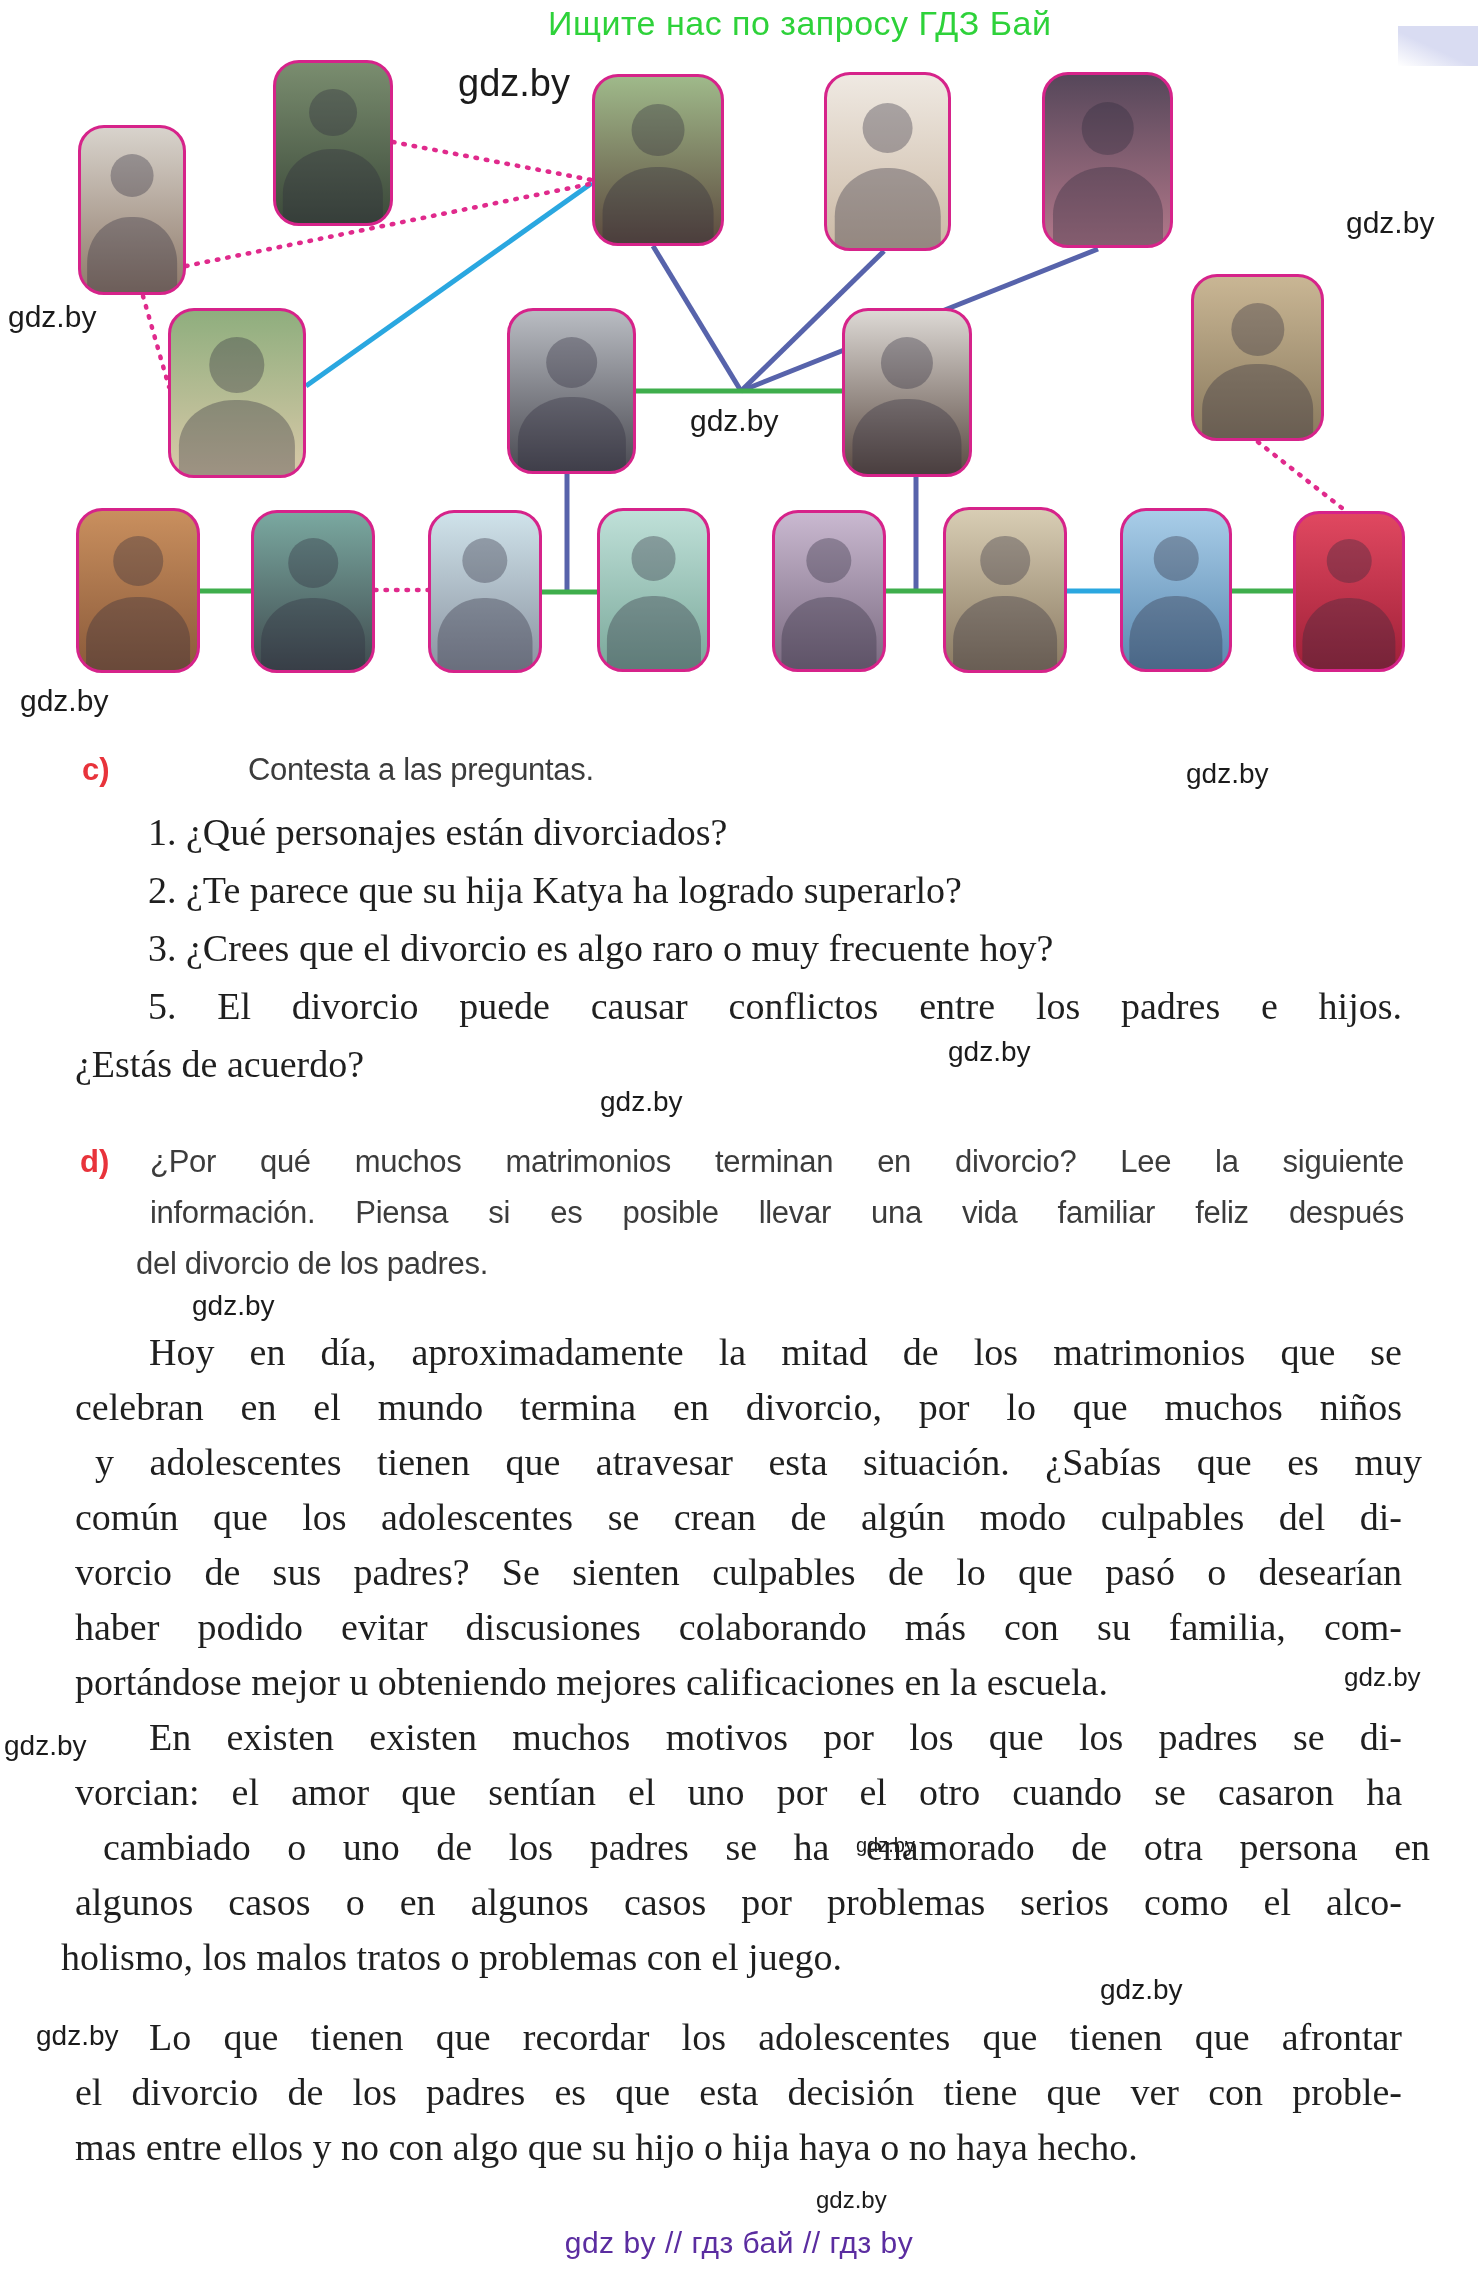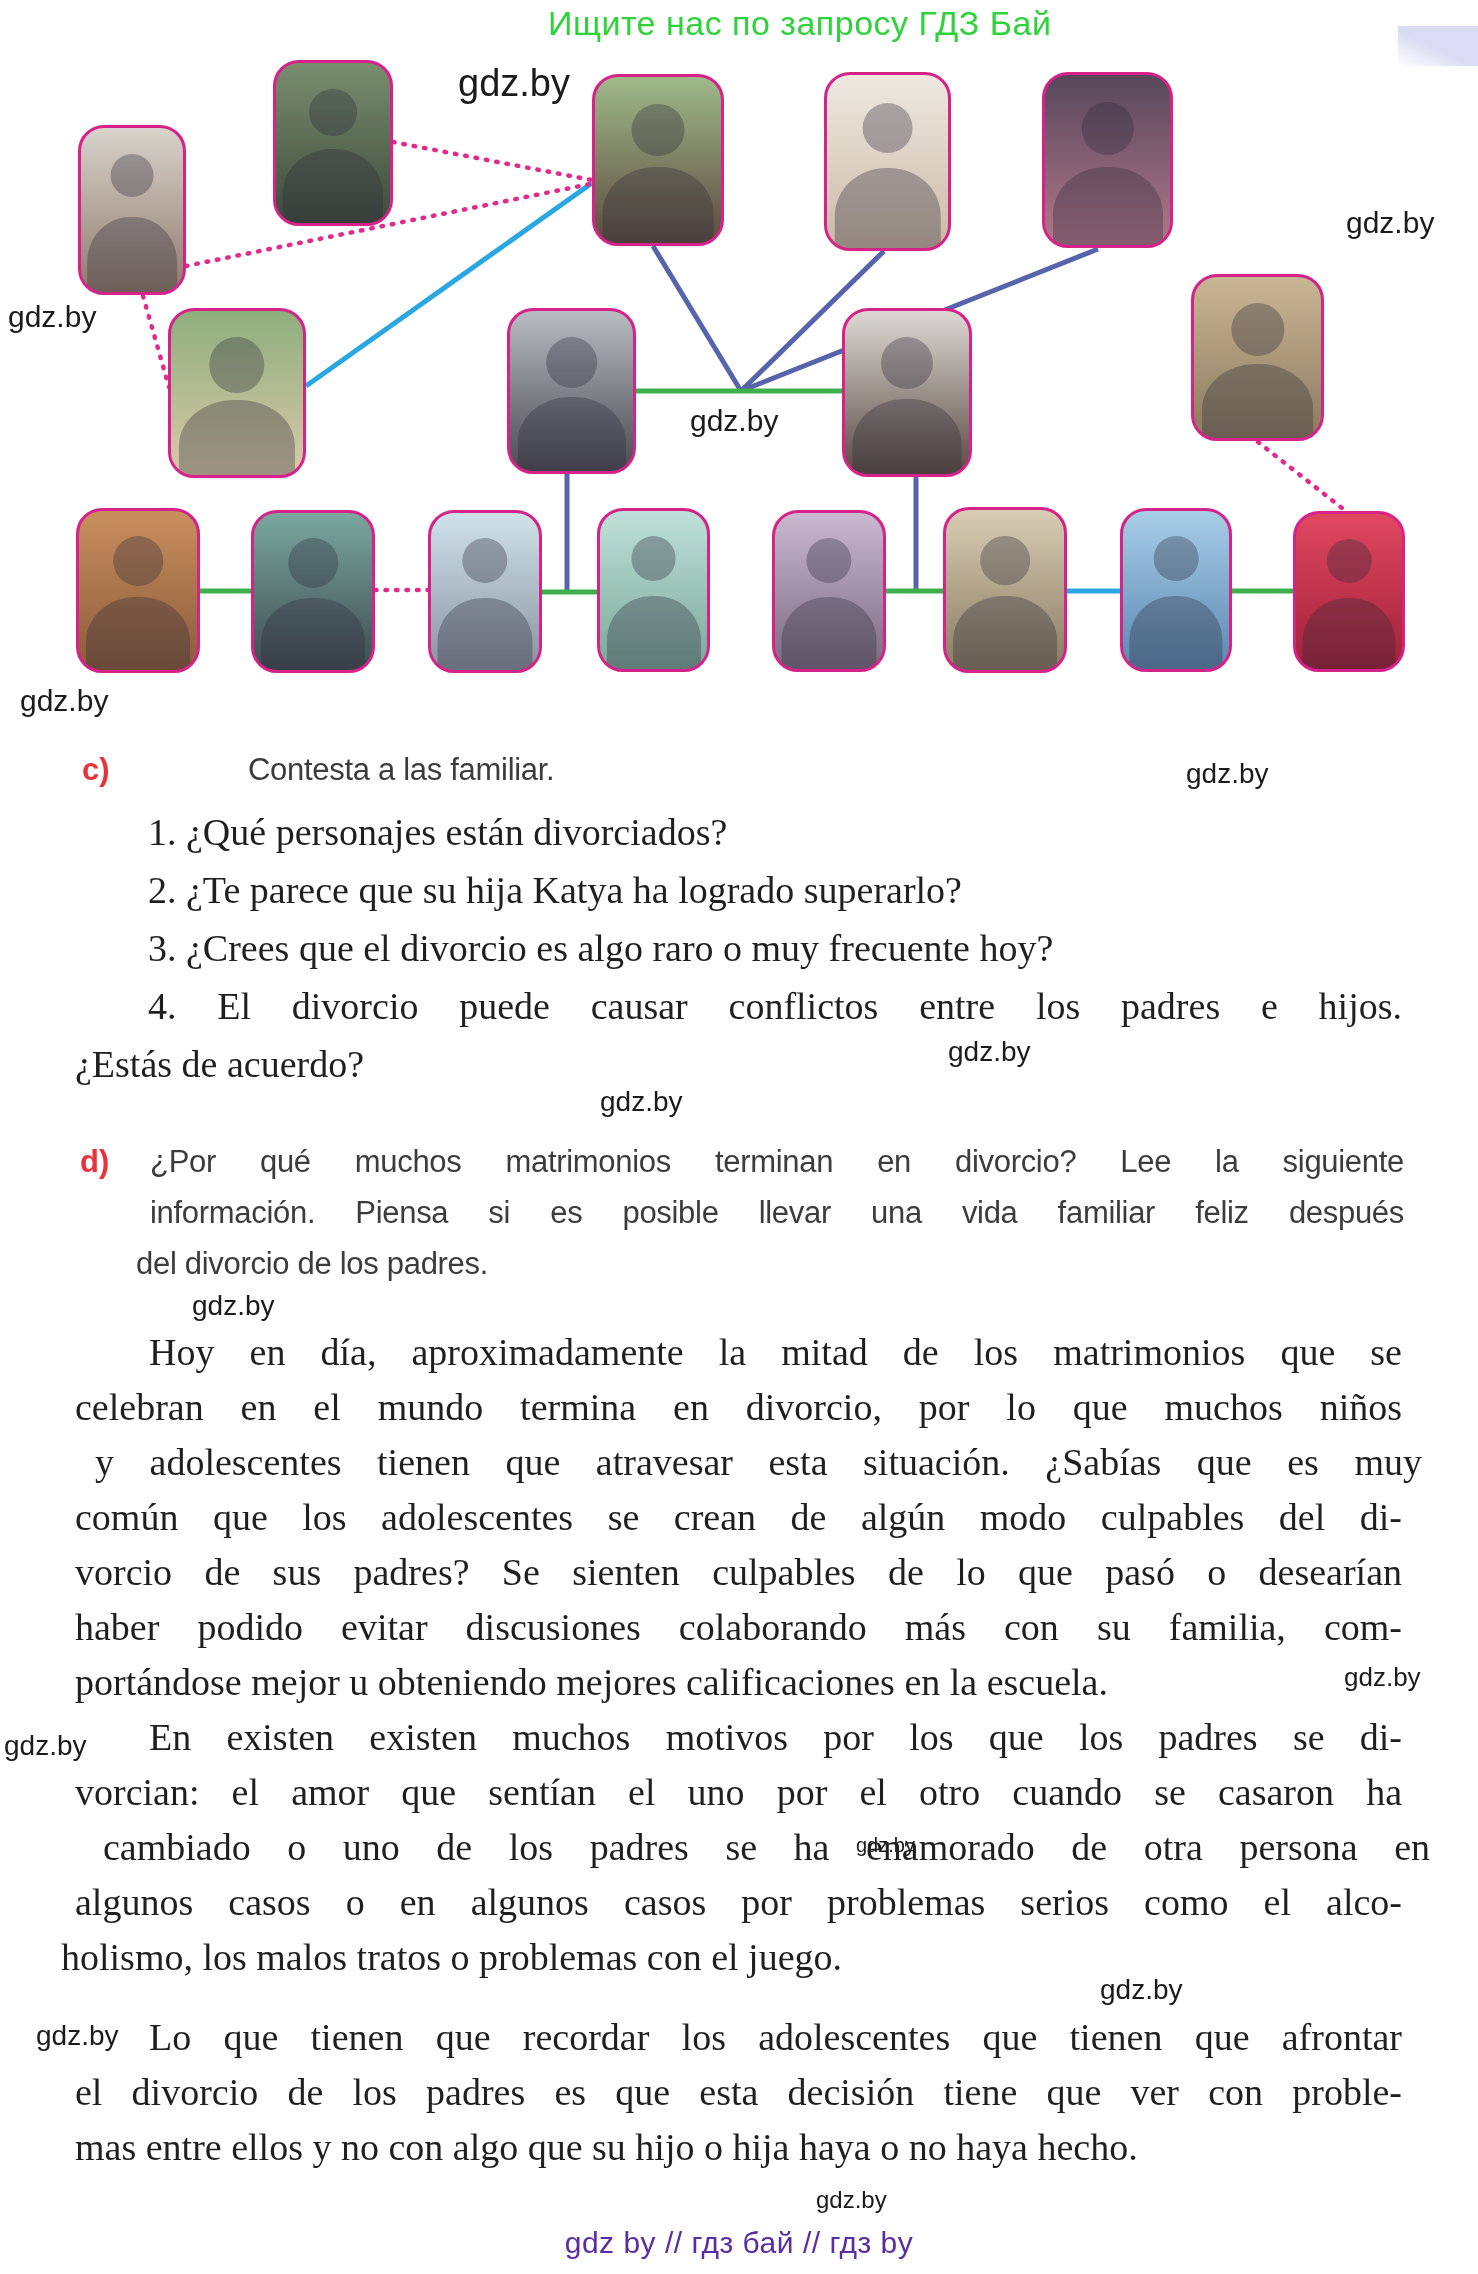--- a/index.html
+++ b/index.html
@@ -111,26 +111,26 @@
 <div class="abs wm" style="left:600px;top:1086px;font-size:28px;">gdz.by</div>
 <div class="abs wm" style="left:192px;top:1290px;font-size:28px;">gdz.by</div>
 <div class="abs wm" style="left:1344px;top:1662px;font-size:26px;">gdz.by</div>
 <div class="abs wm" style="left:4px;top:1730px;font-size:28px;">gdz.by</div>
 <div class="abs wm" style="left:856px;top:1834px;font-size:20px;">gdz.by</div>
 <div class="abs wm" style="left:1100px;top:1974px;font-size:28px;">gdz.by</div>
 <div class="abs wm" style="left:36px;top:2020px;font-size:28px;">gdz.by</div>
 <div class="abs wm" style="left:816px;top:2186px;font-size:24px;">gdz.by</div>
 
 <div class="abs ex-letter" style="left:82px;top:752px;">c)</div>
-<div class="abs ex-sans" style="left:248px;top:752px;">Contesta a las familiar.</div>
+<div class="abs ex-sans" style="left:248px;top:752px;">Contesta a las preguntas.</div>
 
 <div class="abs serif" style="left:148px;top:810px;">1. ¿Qué personajes están divorciados?</div>
 <div class="abs serif" style="left:148px;top:868px;">2. ¿Te parece que su hija Katya ha logrado superarlo?</div>
 <div class="abs serif" style="left:148px;top:926px;">3. ¿Crees que el divorcio es algo raro o muy frecuente hoy?</div>
-<div class="abs serif-line" style="left:148px;top:984px;width:1254px;">4. El divorcio puede causar conflictos entre los padres e hijos.</div>
+<div class="abs serif-line" style="left:148px;top:984px;width:1254px;">5. El divorcio puede causar conflictos entre los padres e hijos.</div>
 <div class="abs serif-plain" style="left:75px;top:1042px;">¿Estás de acuerdo?</div>
 
 <div class="abs ex-letter" style="left:80px;top:1144px;">d)</div>
 <div class="abs ex-sans-line just" style="left:150px;top:1144px;width:1254px;">¿Por qué muchos matrimonios terminan en divorcio? Lee la siguiente</div>
 <div class="abs ex-sans-line just" style="left:150px;top:1195px;width:1254px;">información. Piensa si es posible llevar una vida familiar feliz después</div>
 <div class="abs ex-sans-line" style="left:136px;top:1246px;width:1254px;">del divorcio de los padres.</div>
 
 <div class="abs serif-line indent" style="left:75px;top:1330px;width:1327px;">Hoy en día, aproximadamente la mitad de los matrimonios que se</div>
 <div class="abs serif-line" style="left:75px;top:1385px;width:1327px;">celebran en el mundo termina en divorcio, por lo que muchos niños</div>
 <div class="abs serif-line" style="left:75px;top:1440px;width:1327px;margin-left:20px;">y adolescentes tienen que atravesar esta situación. ¿Sabías que es muy</div>

